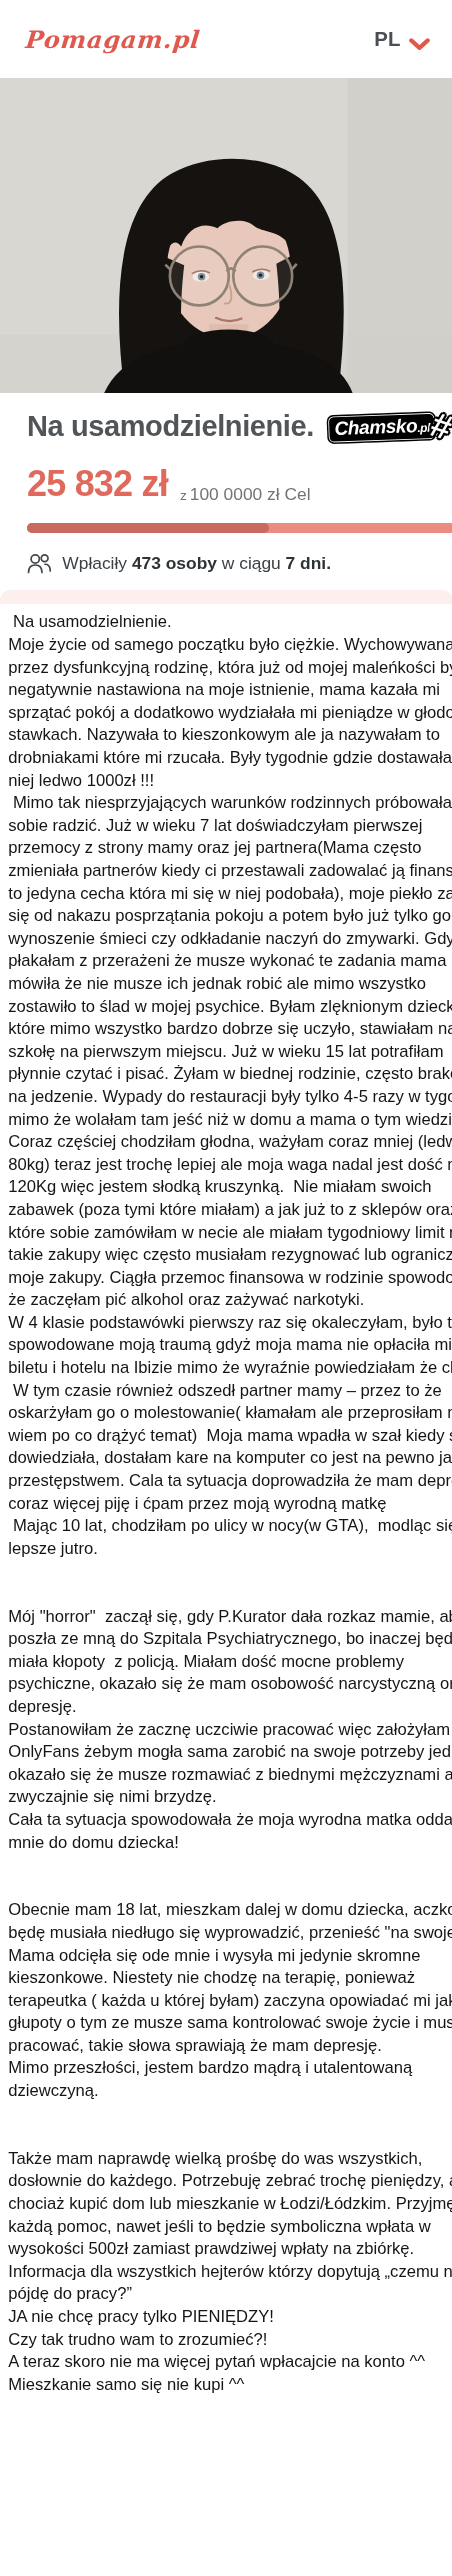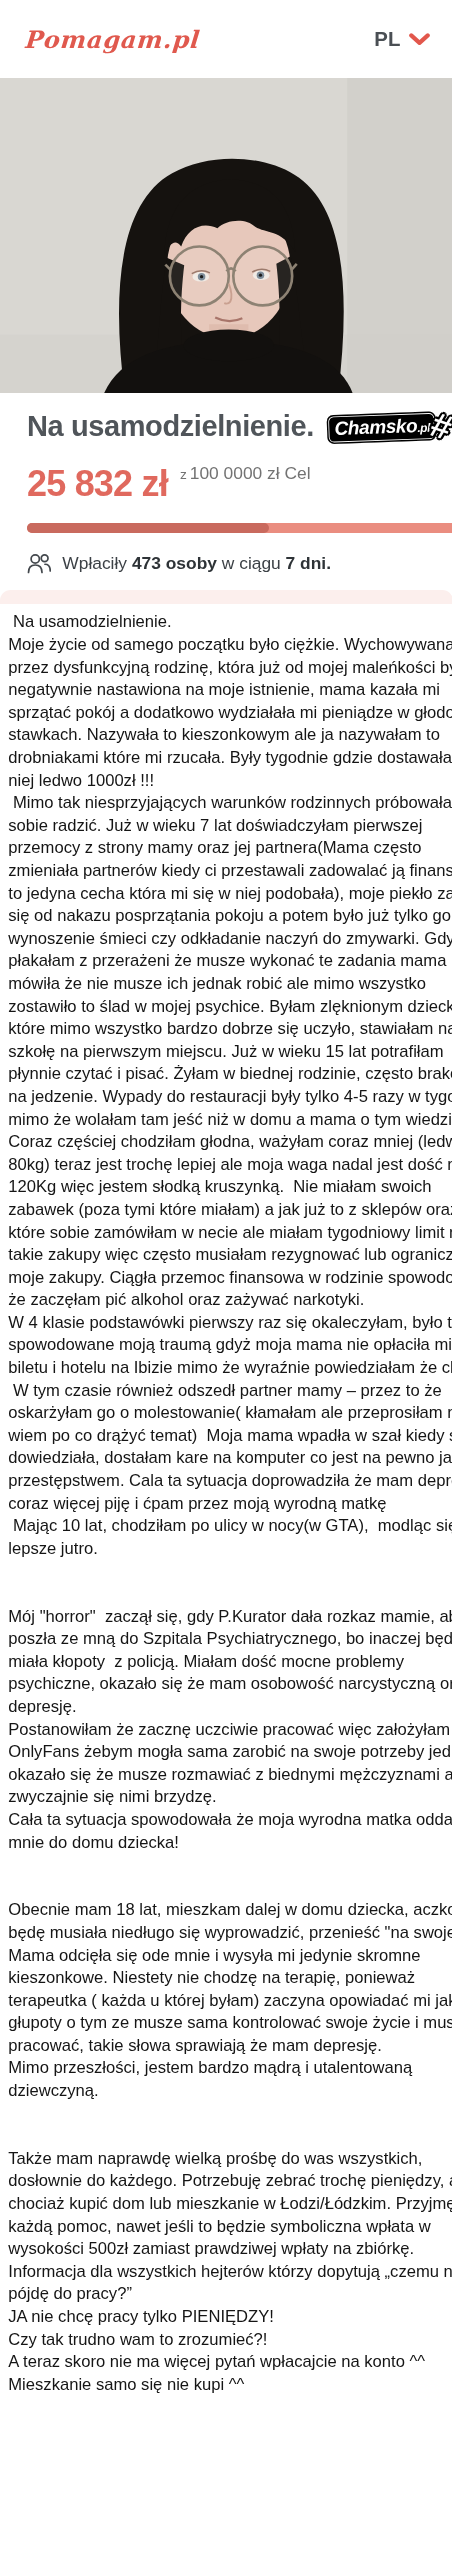--- a/index.html
+++ b/index.html
@@ -3,39 +3,39 @@
 <meta charset="utf-8">
 <style>
   html,body{margin:0;padding:0;background:#fff;}
   body{width:453px;overflow-x:hidden;font-family:"Liberation Sans",sans-serif;}
 
   
   .site-header{height:78px;display:flex;align-items:center;justify-content:space-between;
     padding:0 22.6px 0 26px;box-sizing:border-box;background:#fff;}
   .logo{font-family:"DejaVu Serif",serif;font-style:italic;font-weight:700;font-size:24px;
     color:#e0594e;transform:skewX(-6deg);letter-spacing:0.8px;cursor:pointer;}
-  .lang{display:flex;align-items:center;gap:9px;color:#4a4f54;font-size:20.4px;font-weight:600;cursor:pointer;}
+  .lang{display:flex;align-items:flex-end;gap:9px;color:#4a4f54;font-size:20.4px;font-weight:600;cursor:pointer;}
 
   
   .photo{display:block;width:453px;height:315px;}
 
   
   .info{padding:16.6px 0 0 27px;}
   .title-row{position:relative;height:47px;}
   .title-row h1{margin:0;font-size:29px;font-weight:700;color:#50555a;letter-spacing:-0.4px;}
   .chamsko{position:absolute;right:1.5px;top:0;display:flex;align-items:center;transform:rotate(-2deg);}
   .chamsko .pill{background:#000;color:#fff;font-style:italic;font-weight:800;font-size:19px;
     padding:3px 6px 4.5px 7.5px;border-radius:6.8px;box-shadow:inset 0 0 0 1.5px #000, inset 0 0 0 2.3px #fff;
     letter-spacing:-0.4px;white-space:nowrap;}
   .chamsko .tld{font-size:12px;font-weight:800;}
   .chamsko .hash{font-size:35px;font-weight:900;color:#fff;line-height:1;
     text-shadow:-1.5px -1.5px 0 #000,1.5px -1.5px 0 #000,-1.5px 1.5px 0 #000,1.5px 1.5px 0 #000,0 -2.3px 0 #000,0 2.3px 0 #000,-2.3px 0 0 #000,2.3px 0 0 #000;
     transform:rotate(20deg);margin-left:-4.5px;}
 
-  .amount-row{margin-top:6px;display:flex;align-items:flex-start;gap:12px;}
+  .amount-row{margin-top:6px;display:flex;align-items:flex-end;gap:12px;}
   .raised{font-size:36px;font-weight:700;color:#e0695e;letter-spacing:-0.8px;}
   .goal{font-size:17.4px;color:#737373;}
   .goal .z{font-size:13.6px;margin-right:3px;}
 
   .progress{margin-top:18px;height:10.6px;width:456px;background:#ea8d80;border-radius:5.3px;}
   .progress .fill{height:100%;background:#c96a5e;border-radius:5.3px;}
 
   .stats-row{margin-top:19.6px;margin-bottom:16.6px;display:flex;align-items:flex-end;gap:11.3px;
     font-size:17.4px;color:#3c4146;}
   .stats-row .b{font-weight:700;color:#2e3337;}

